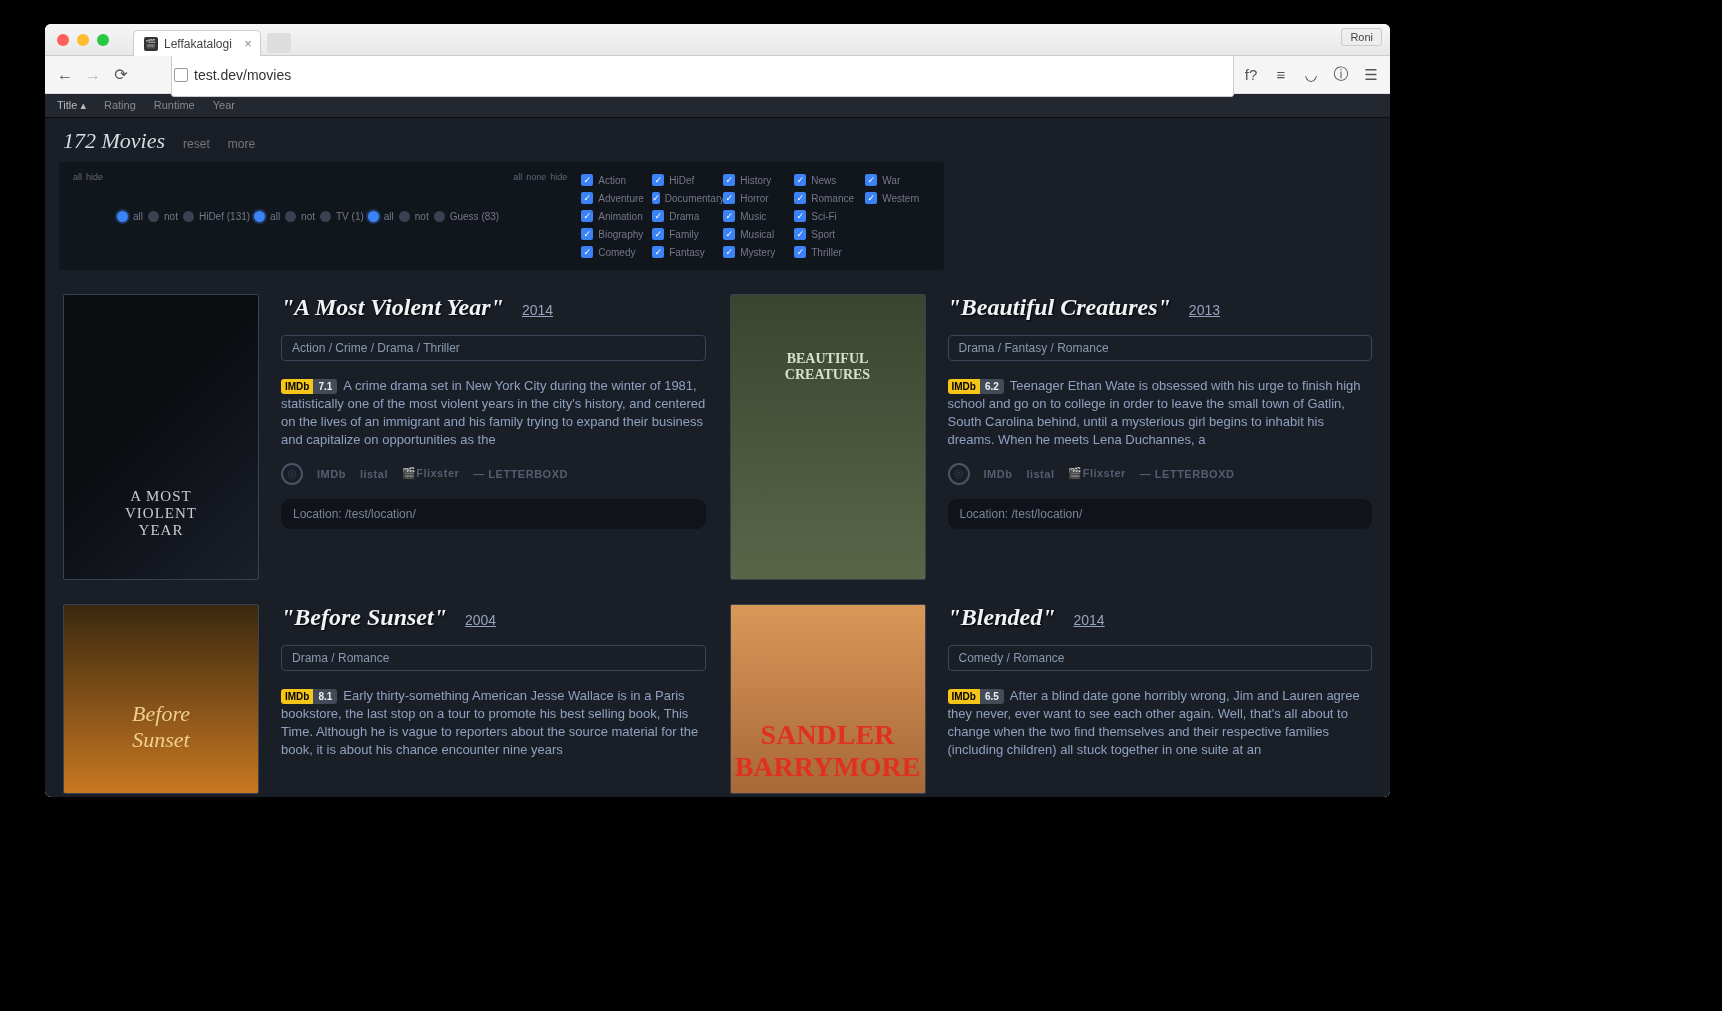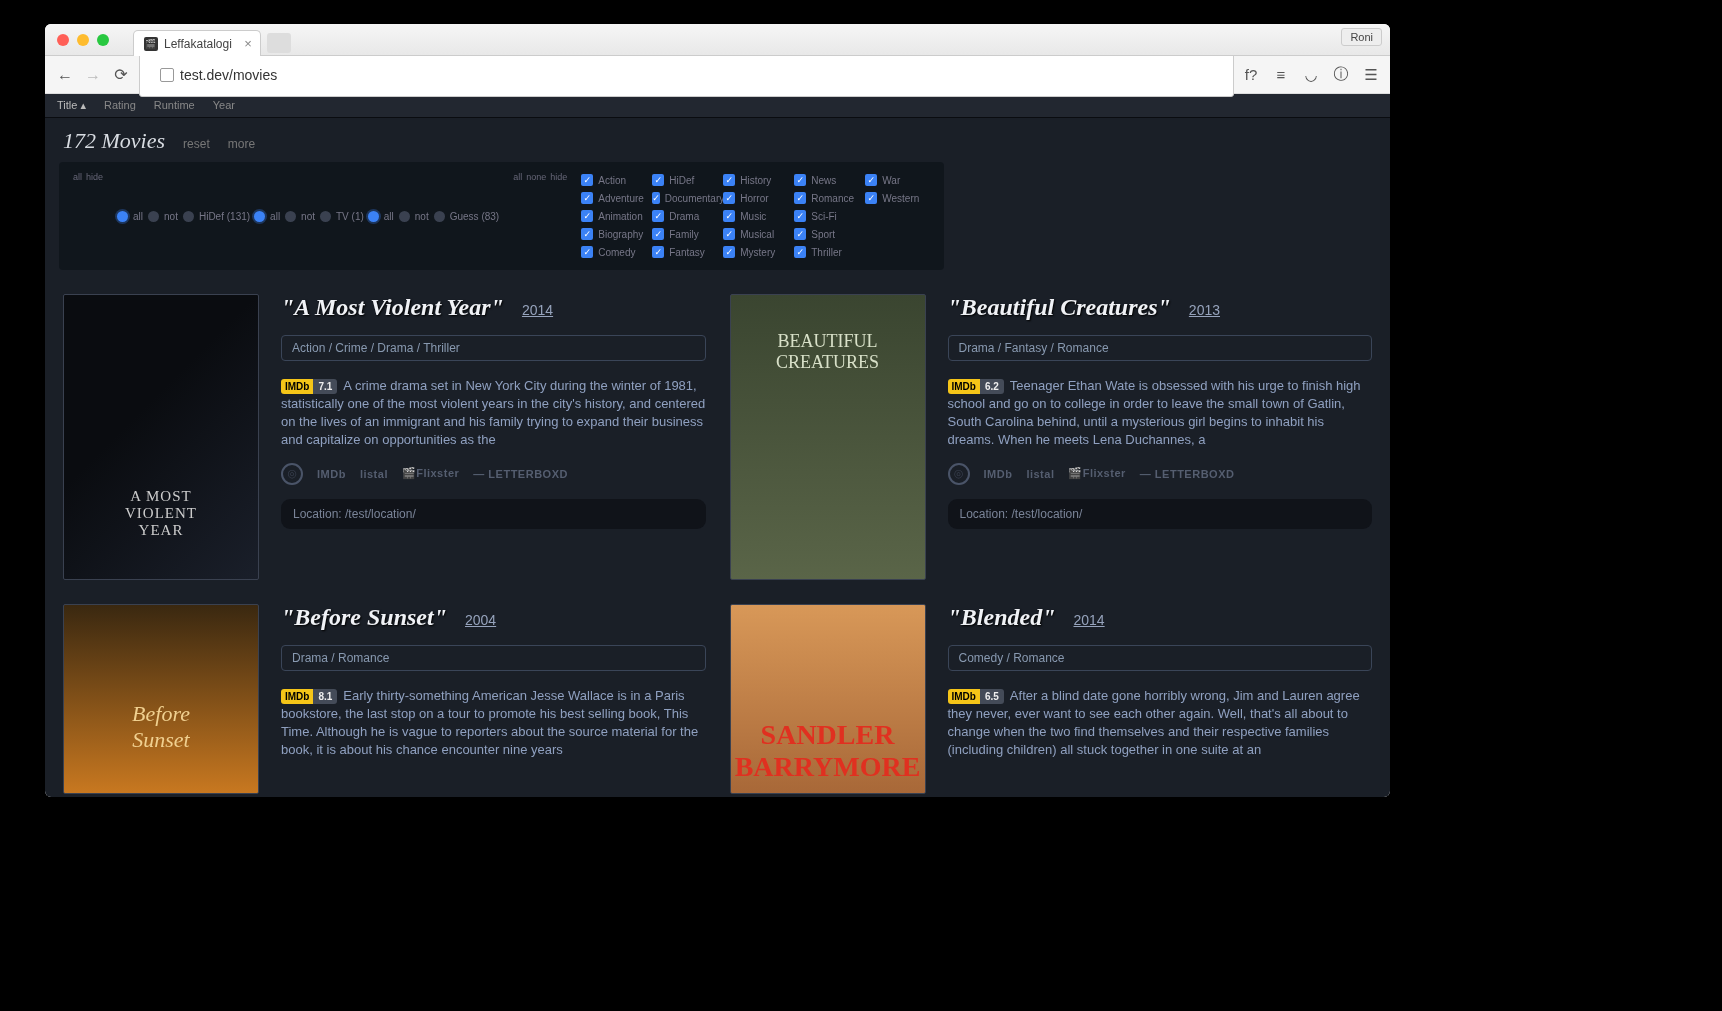--- a/index.html
+++ b/index.html
@@ -14,21 +14,21 @@
     .tabs-bar { display: flex; align-items: flex-end; margin-left: 24px; height: 100%; }
     .tab { background: #fff; border: 1px solid #ccc; border-bottom: none; border-radius: 5px 5px 0 0; padding: 5px 28px 5px 10px; font-size: 12px; color: #444; display: flex; align-items: center; gap: 6px; position: relative; height: 26px; margin-bottom: -1px; }
     .tab .favicon { width: 14px; height: 14px; background: #333; border-radius: 2px; display: inline-flex; align-items: center; justify-content: center; color: #fff; font-size: 9px; }
     .tab .close-x { position: absolute; right: 8px; font-size: 13px; color: #888; }
     .new-tab { width: 24px; height: 20px; background: #ddd; border-radius: 3px; margin-left: 6px; margin-bottom: 2px; }
     .profile-badge { position: absolute; right: 8px; top: 4px; background: #eee; border: 1px solid #ccc; padding: 2px 8px; font-size: 11px; border-radius: 3px; color:#444; }
     
     .toolbar { height: 38px; background: #f5f5f5; border-bottom: 1px solid #ddd; display: flex; align-items: center; padding: 0 10px; gap: 8px; }
     .nav-btn { width: 20px; height: 20px; display: flex; align-items: center; justify-content: center; color: #555; font-size: 16px; }
     .nav-btn.disabled { color: #bbb; }
-    .addr { flex: 1; background: #fff; border: 1px solid #ccc; border-radius: 3px; height: 44px; display: flex; align-items: center; padding: 0 20px; font-size: 14px; color: #333; gap:6px;}
+    .addr { flex: 1; background: #fff; border: 1px solid #ccc; border-radius: 3px; height: 44px; display: flex; align-items: center; padding: 0 2px; font-size: 14px; color: #333; gap:6px;margin-left:32px;}
     .addr .page-ico { width:14px; height:14px; border:1px solid #999; border-radius:2px; }
     .ext-icons { display: flex; gap: 12px; color: #555; font-size: 15px; align-items: center; }
     .ext-icons span { width:18px; text-align:center; }
     
     
     .app { background: #1a1f27; height: calc(100% - 70px); color: #aab; overflow: hidden; font-size: 13px; }
     
     .sort-bar { background: #222730; padding: 5px 12px; font-size: 11px; color: #888; display: flex; gap: 18px; border-bottom: 1px solid #0a0c10; }
     .sort-item { cursor: pointer; }
     .sort-item.active { color: #bbb; }
@@ -48,21 +48,21 @@
     
     .movies { padding: 10px 18px; display: grid; grid-template-columns: 1fr 1fr; gap: 24px 24px; }
     .movie { display: flex; gap: 22px; }
     .poster { width: 196px; height: 286px; background: #2a3040; border: 1px solid #3a4150; border-radius: 2px; flex-shrink: 0; display:flex; align-items:center; justify-content:center; color:#556; font-size:11px; overflow:hidden; position:relative; }
     .poster.p1 { background: linear-gradient(135deg, #0a0c10 40%, #1a1f2a); }
     .poster.p2 { background: linear-gradient(#3a4530, #5a6548); }
     .poster.p3 { background: linear-gradient(#3a2810, #c87820); }
     .poster.p4 { background: linear-gradient(#d89858, #a86838); }
     .poster-text { position:absolute; text-align:center; color:#ccc; font-family: Georgia; }
     .p1 .poster-text { bottom:40px; font-size:15px; letter-spacing:1px; }
-    .p2 .poster-text { top:36px; font-size:18px; color:#d8e0c8; }
+    .p2 .poster-text { top:56px; font-size:14px; color:#d8e0c8;font-weight:bold; }
     .p3 .poster-text { bottom:40px; font-size:22px; font-style:italic; color:#f0d090; }
     .p4 .poster-text { bottom:10px; font-size:28px; color:#e03020; font-weight:900; font-family:Liberation Serif, serif; font-style:normal;}
     
     .mdetails { flex: 1; display: flex; flex-direction: column; }
     .mtitle-row { display: flex; align-items: baseline; gap: 18px; }
     .mtitle { font-family: Georgia, serif; font-style: italic; font-size: 24px; color: #f0f2f6; font-weight: 700; text-shadow: 1px 1px 2px #000; }
     .myear { color: #96a3bc; font-size: 14px; text-decoration: underline; }
     .mgenres { display: inline-block; margin-top: 14px; padding: 5px 10px; border: 1px solid #3a4558; border-radius: 4px; color: #8899b0; font-size: 12px; }
     .mdesc { margin-top: 16px; color: #8fa0c0; font-size: 13px; line-height: 1.38; }
     .imdb-badge { display: inline-flex; align-items: center; margin-right: 6px; border-radius: 3px; overflow: hidden; font-size: 10px; font-weight: bold; vertical-align: middle; }

